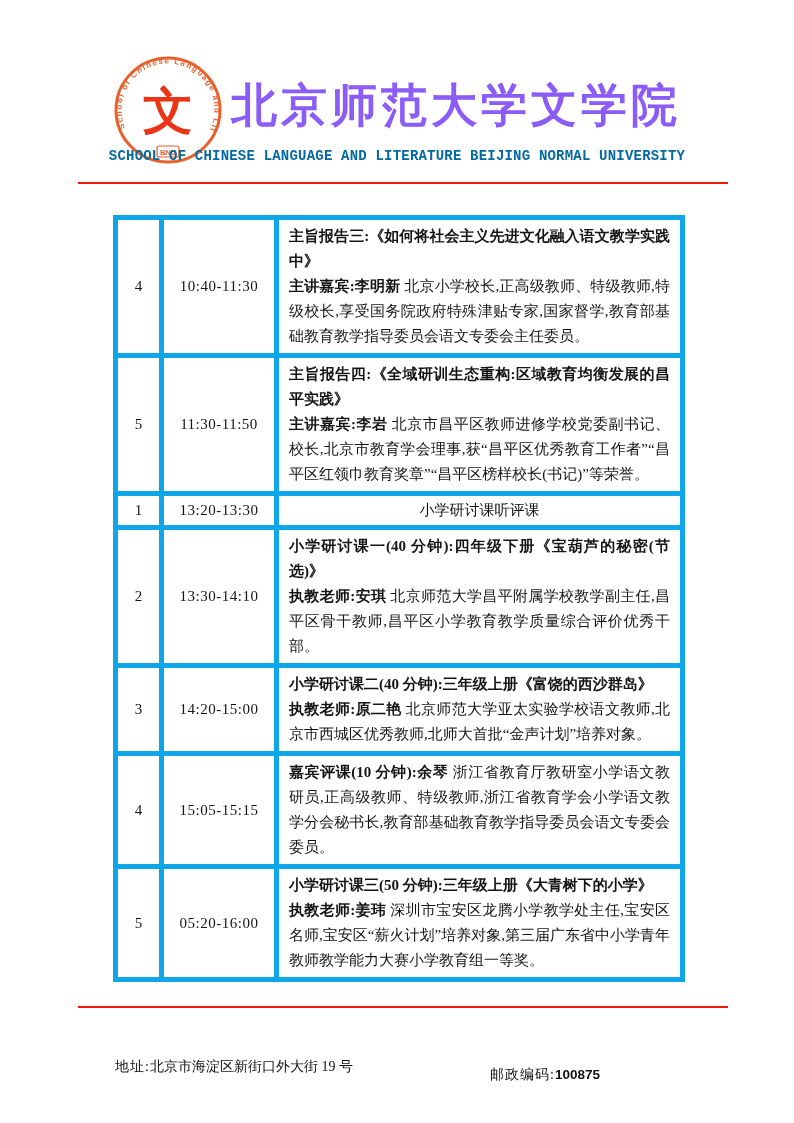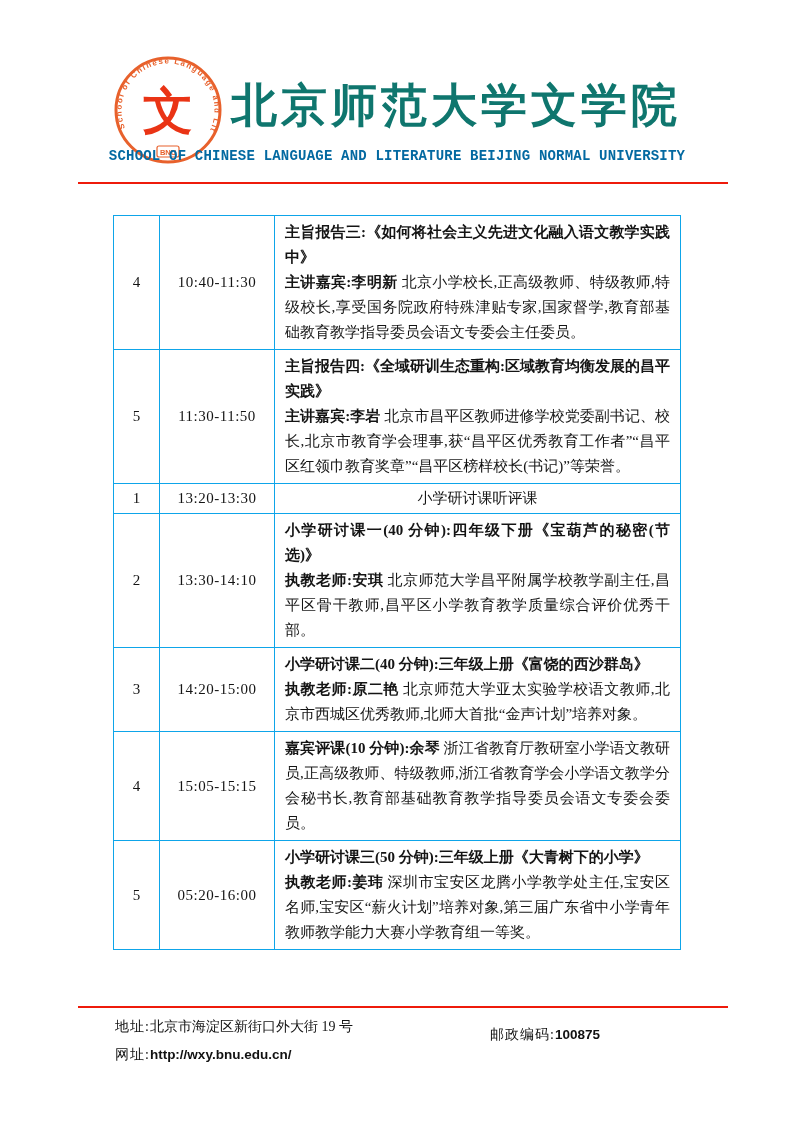--- a/index.html
+++ b/index.html
@@ -8,56 +8,56 @@
   .page {
     position:relative; width:794px; height:1123px;
     background:#ffffff; margin:0 auto; overflow:hidden;
     color:#111;
   }
 
   
   .logo-wrap { position:absolute; left:113px; top:55px; width:110px; height:110px; }
   .title-cn {
     position:absolute; left:228px; top:70px; width:456px; height:72px;
-    font-size:46px; font-weight:bold; color:#0f766e;
+    font-size:46px; font-weight:bold; color:#8b5cf6;
     letter-spacing:4px; text-align:center; line-height:72px;
     white-space:nowrap;
   }
   .subtitle-en {
     position:absolute; left:72px; top:148px; width:650px;
     text-align:center; font-family:"Liberation Mono","DejaVu Sans Mono",monospace;
     font-size:14px; letter-spacing:0.2px; color:#0369a1; font-weight:bold;
     white-space:nowrap;
   }
   .rule-red { position:absolute; left:78px; width:650px; height:2px; background:#ee1b0b; }
   .rule-top { top:182px; }
   .rule-bottom { top:1006px; }
 
   
   table.schedule {
     position:absolute; left:113px; top:215px; width:567px;
     border-collapse:collapse; table-layout:fixed;
     font-size:15px; color:#141414;
   }
-  table.schedule td, table.schedule th { border:1px solid #0ea5e9; }
+  table.schedule td, table.schedule th { border:5px solid #0ea5e9; }
   td.cell-num  { text-align:center; vertical-align:middle; }
   td.cell-time { text-align:center; vertical-align:middle; letter-spacing:0.5px; }
   td.cell-content { padding:4px 10px; line-height:25px; vertical-align:middle; }
   td.cell-content.centered { text-align:center; padding:2px 0; line-height:25px;font-family:Liberation Serif, serif; }
   tr.section-row td {
     text-align:center; font-weight:bold; line-height:24px; padding:2px 0;
   }
   tr.head-row th { font-weight:bold; line-height:24px; padding:2px 0; text-align:center; }
   .para { margin:0; text-align:justify; }
   .seg-b { font-weight:bold; }
   .seg-r { font-weight:normal; }
 
   
   .footer-text { position:absolute; left:115px; top:1013px; width:607px; font-size:14px; color:#111; }
-  .footer-row { position:relative; height:28px; line-height:28px; }
+  .footer-row { position:relative; height:28px; line-height:28px;margin-top:40px; }
   .footer-pair-right { position:absolute; left:375px; top:8px; }
   .footer-label { letter-spacing:1px; }
   .footer-val-num { font-family:"Liberation Sans","DejaVu Sans",sans-serif; font-weight:bold; font-size:13.5px; }
 </style>
 </head>
 <body>
 
 <div class="page">
 
   <div class="logo-wrap">

